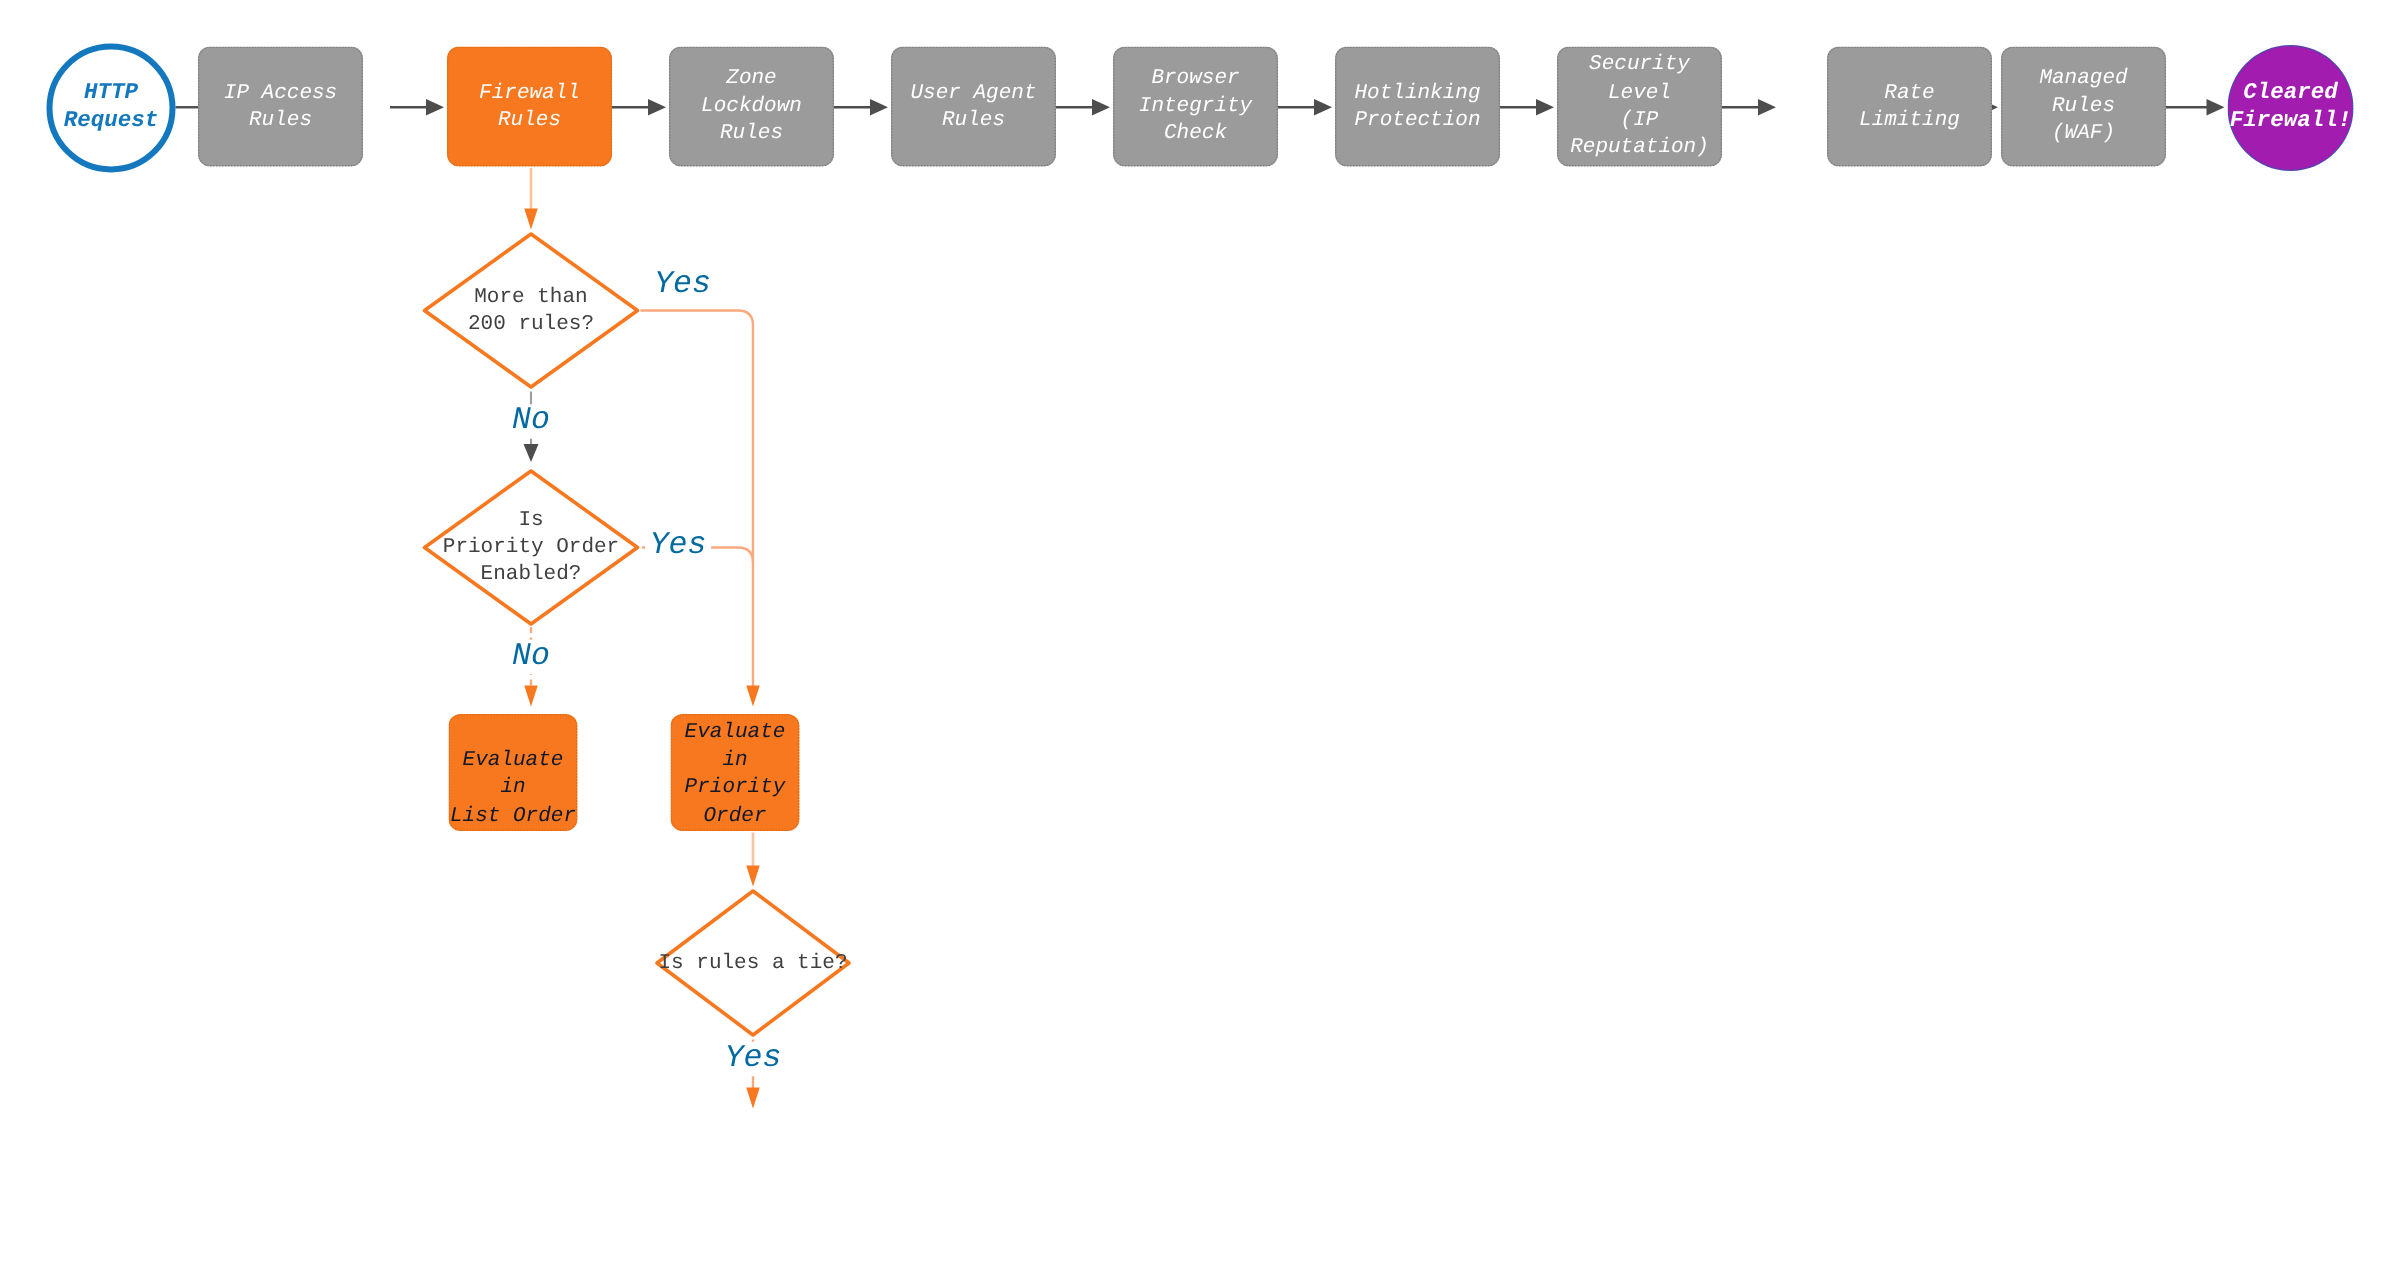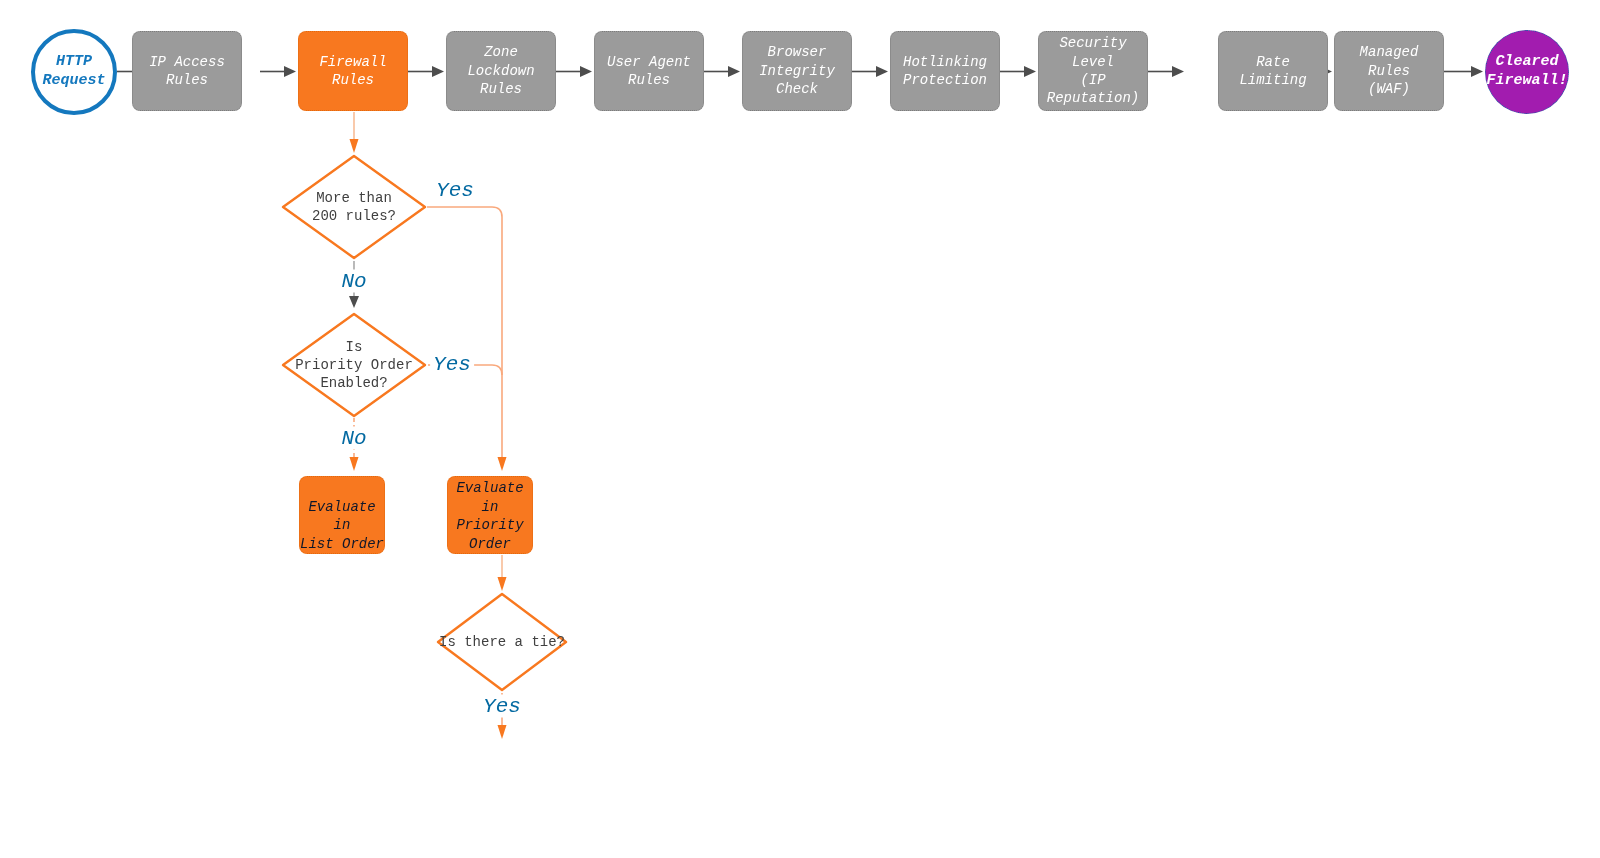--- a/index.html
+++ b/index.html
@@ -199,21 +199,21 @@
     </svg>
     <div class="diamond-label">Is
 Priority Order
 Enabled?</div>
   </div>
 
   <div class="diamond" style="left:436px;top:592px;width:132px;height:100px">
     <svg width="132" height="100" viewBox="0 0 132 100">
       <polygon points="66,2 130,50 66,98 2,50" fill="#ffffff" stroke="#f8781f" stroke-width="2.4" stroke-linejoin="round"></polygon>
     </svg>
-    <div class="diamond-label">Is there a tie?</div>
+    <div class="diamond-label">Is rules a tie?</div>
   </div>
 
   <div class="node process" style="left:299px;top:476px">
     <span>Evaluate
 in
 List Order</span>
   </div>
   <div class="node process" style="left:447px;top:476px">
     <span>Evaluate
 in

